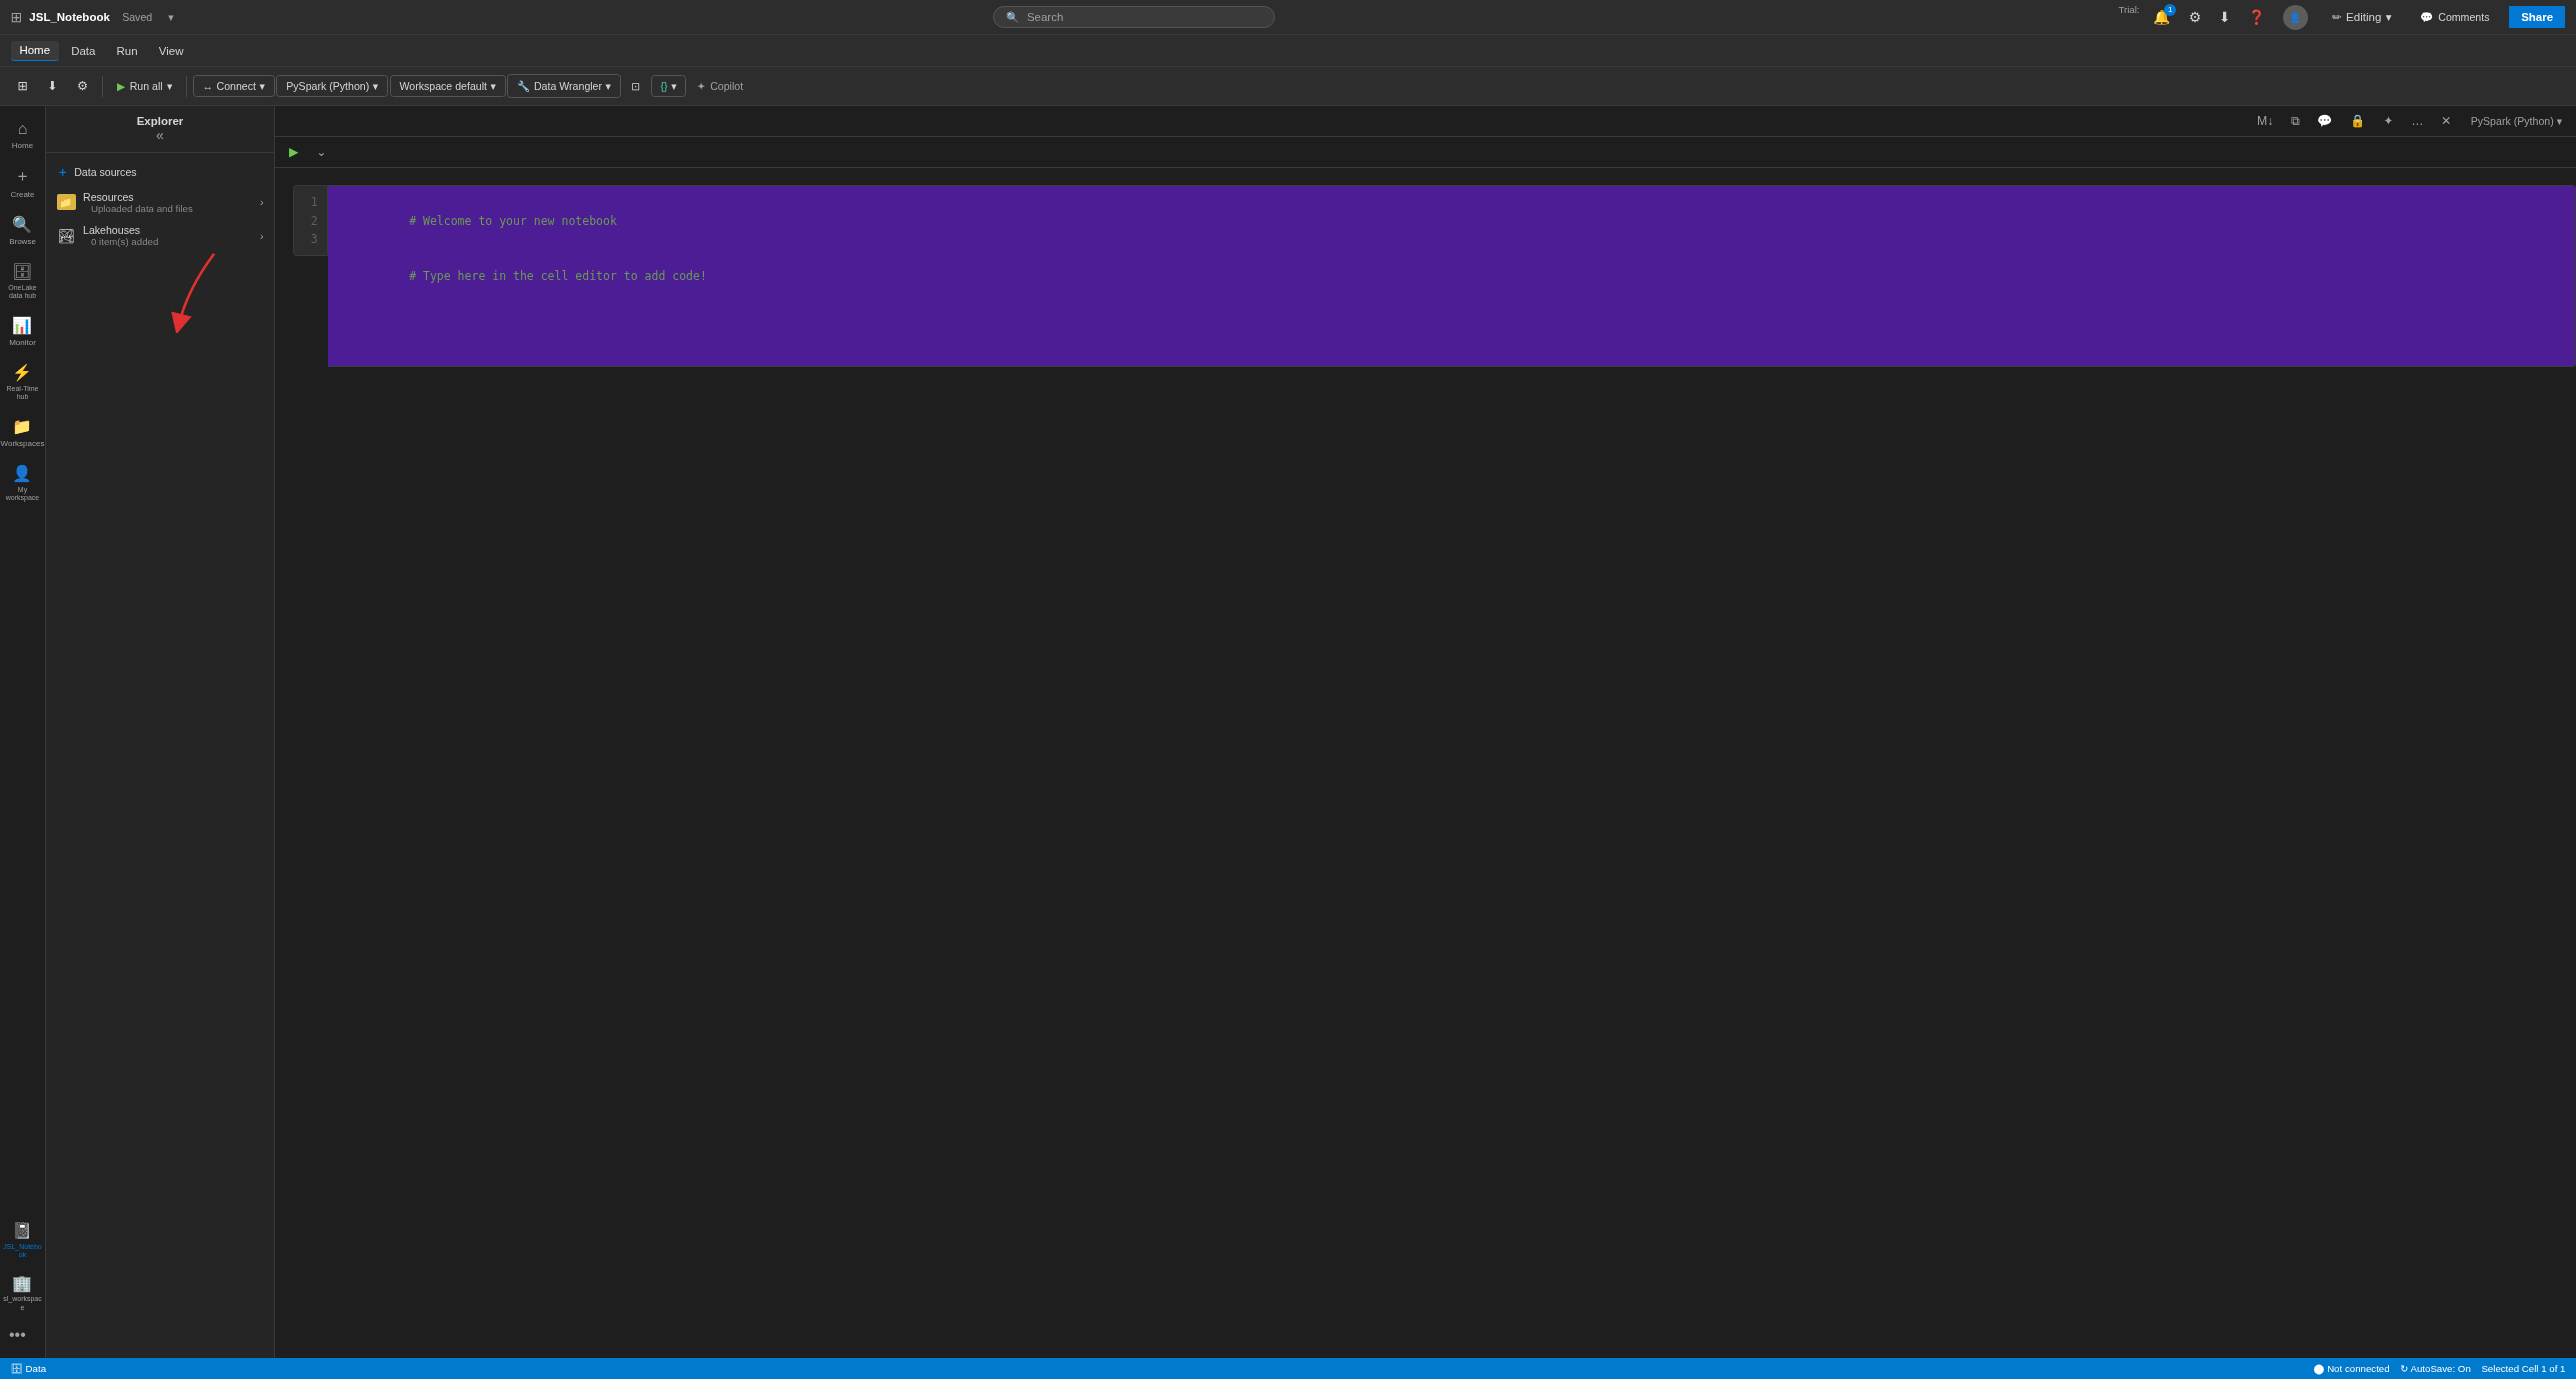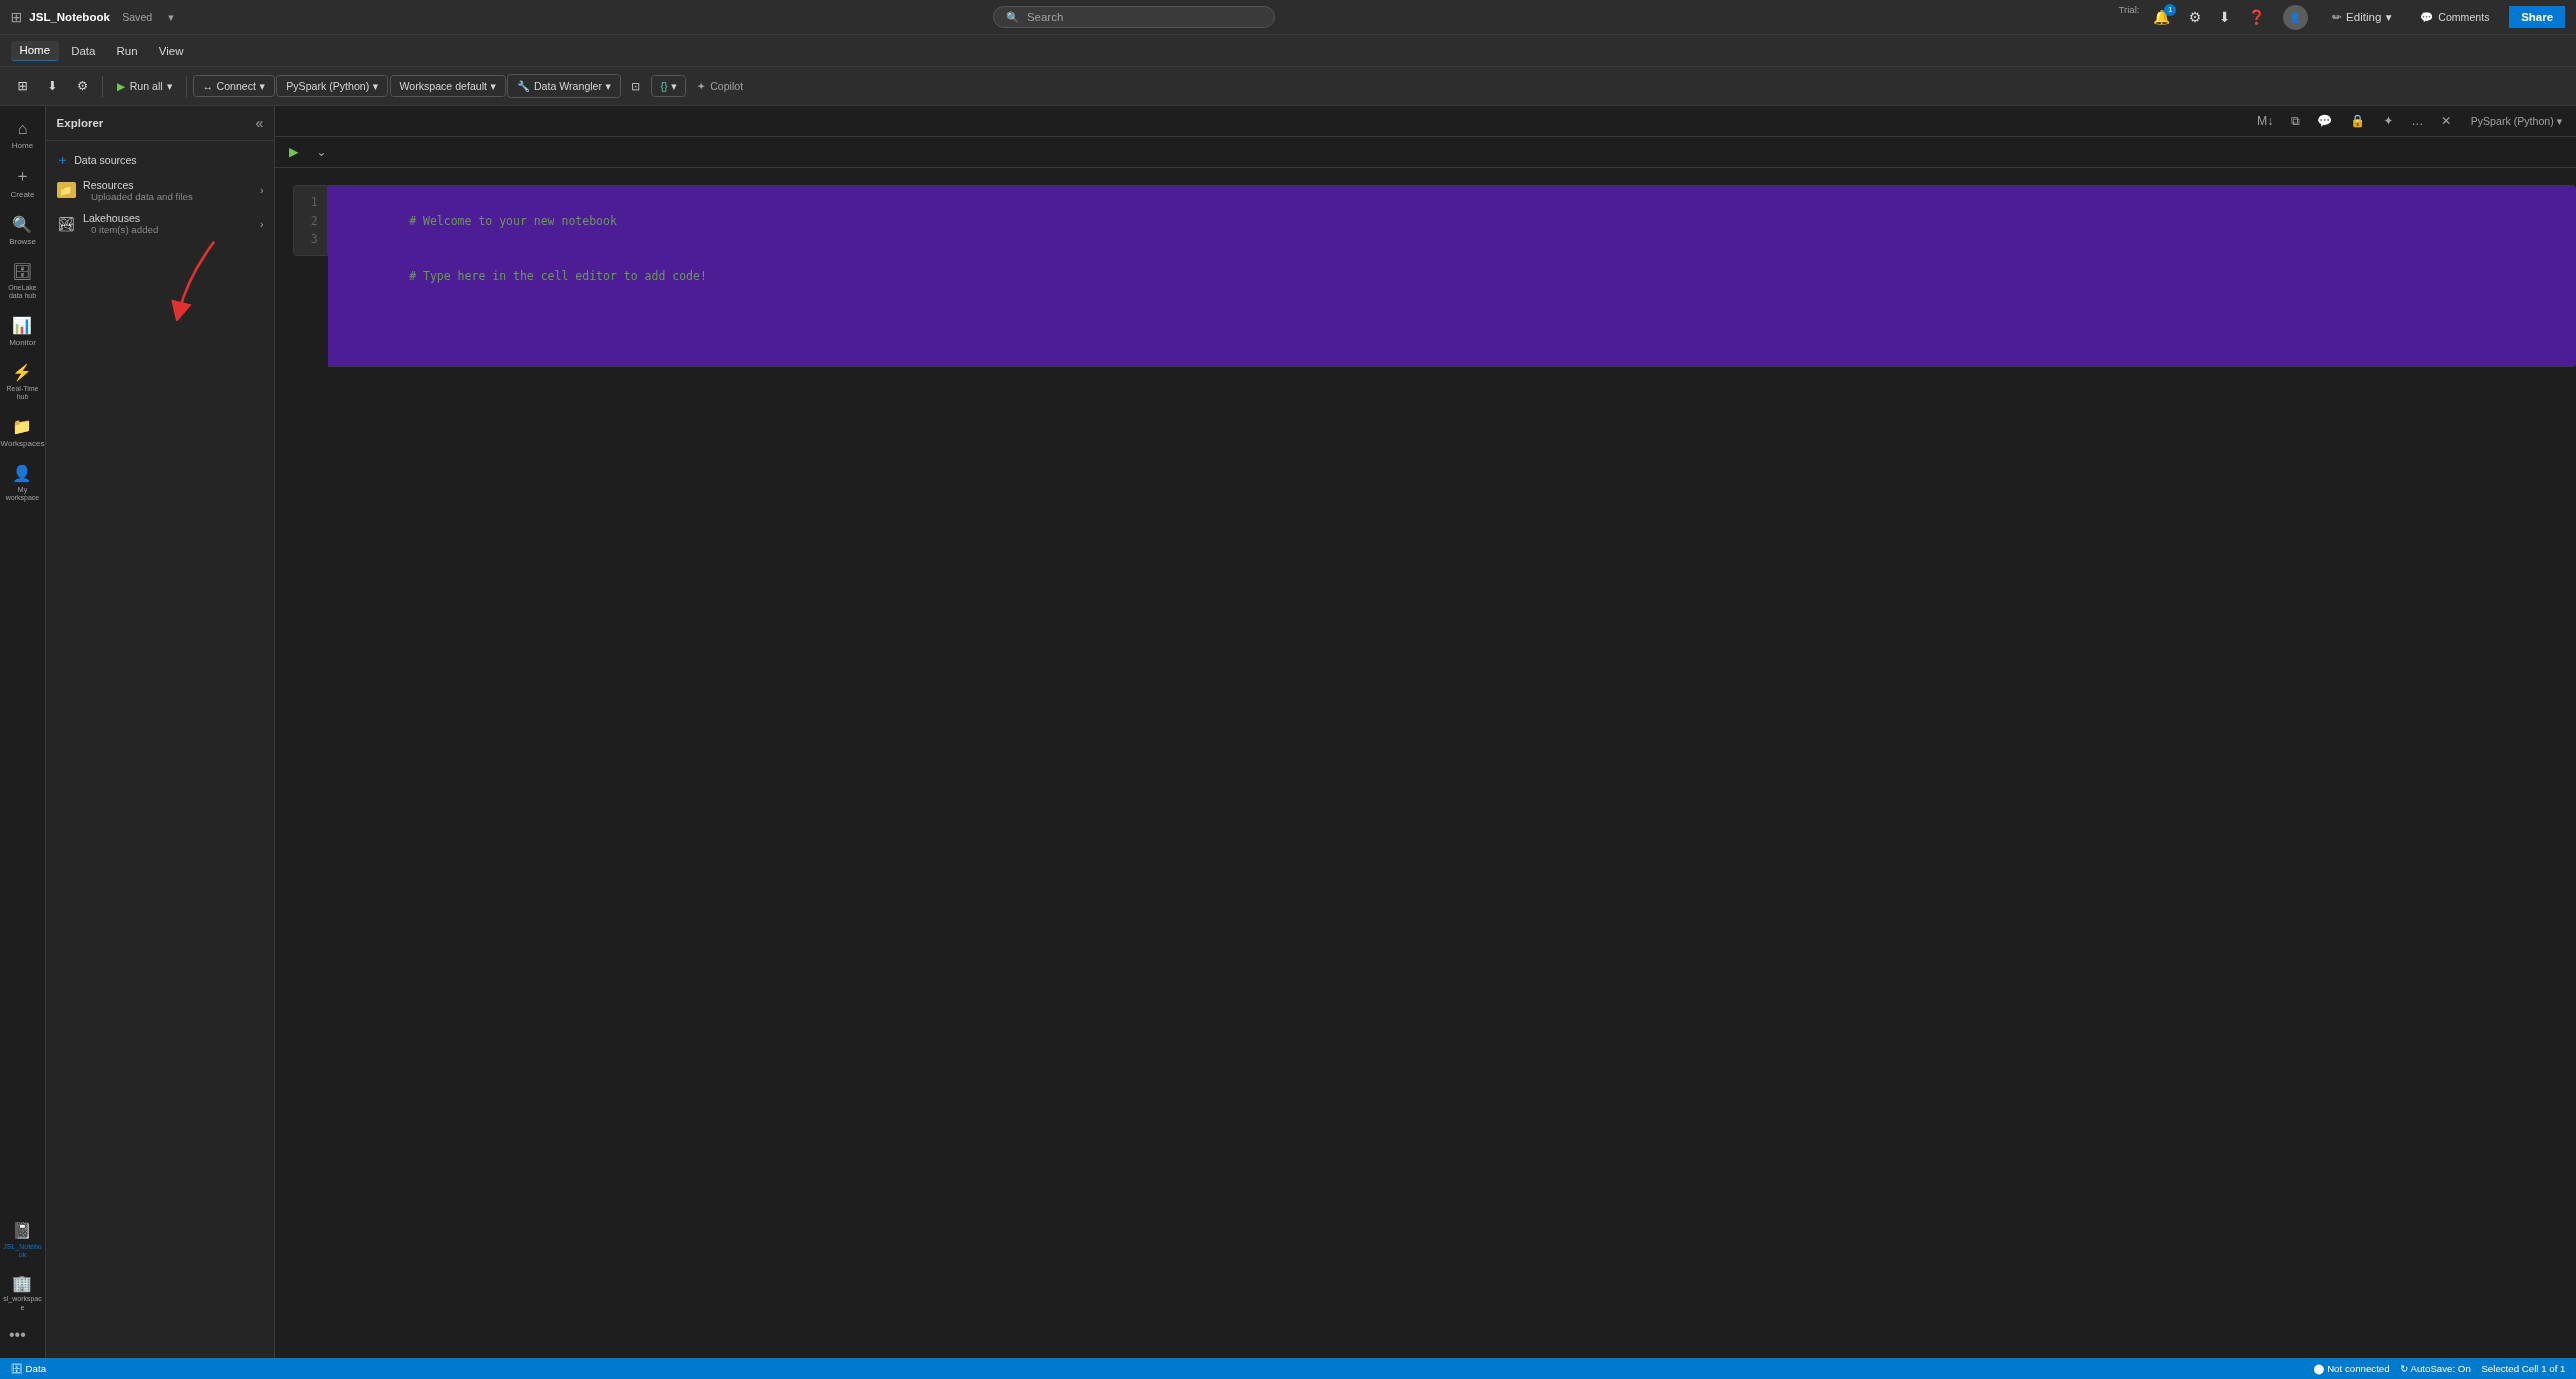--- a/index.html
+++ b/index.html
@@ -52,21 +52,21 @@
     .left-nav { width: 46px; background: #1e1e1e; border-right: 0.9px solid #3a3a3a; display: flex; flex-direction: column; align-items: center; padding: 7px 0; gap: 1.8px; flex-shrink: 0; }
     .nav-item { display: flex; flex-direction: column; align-items: center; gap: 2.6px; padding: 7px 3.5px; border-radius: 3.5px; cursor: pointer; width: 41px; }
     .nav-item .nav-icon { font-size: 16px; color: #a0a0a0; }
     .nav-item .nav-label { font-size: 8px; color: #a0a0a0; text-align: center; line-height: 1.2; }
     .nav-item.active .nav-icon, .nav-item.active .nav-label { color: #0078d4; }
     .nav-bottom { margin-top: auto; }
     .nav-dots { color: #a0a0a0; font-size: 16px; cursor: pointer; padding: 7px; }
 
     
     .explorer-panel { width: 229px; background: #252526; border-right: 0.9px solid #3a3a3a; display: flex; flex-direction: column; flex-shrink: 0; }
-    .explorer-header { display: flex; align-items: center; justify-content: space-between; padding: 8.8px 10.6px; border-bottom: 0.9px solid #3a3a3a; }
+    .explorer-header { display: flex; align-items: center; justify-content: space-between; padding: 8.8px 10.6px; border-bottom: 0.9px solid #3a3a3a; flex-direction: column; }
     .explorer-title { font-size: 11.5px; font-weight: 600; color: #d4d4d4; }
     .explorer-collapse { color: #a0a0a0; cursor: pointer; font-size: 14px; }
     .explorer-content { flex: 1; overflow-y: auto; padding: 7px 0; }
     .explorer-section-header { display: flex; align-items: center; padding: 5.3px 10.6px; cursor: pointer; }
     .section-icon-folder { width: 19.4px; height: 16px; background: #dcb444; border-radius: 1.8px; margin-right: 7px; display: flex; align-items: center; justify-content: center; font-size: 12.3px; }
     .section-info { flex: 1; }
     .section-title { font-size: 10.6px; color: #d4d4d4; font-weight: 500; }
     .section-subtitle { font-size: 9.7px; color: #888; margin-left: 8px; }
     .section-chevron { color: #a0a0a0; font-size: 10.6px; }
     .add-icon { color: #0078d4; font-size: 12.3px; font-weight: bold; }

